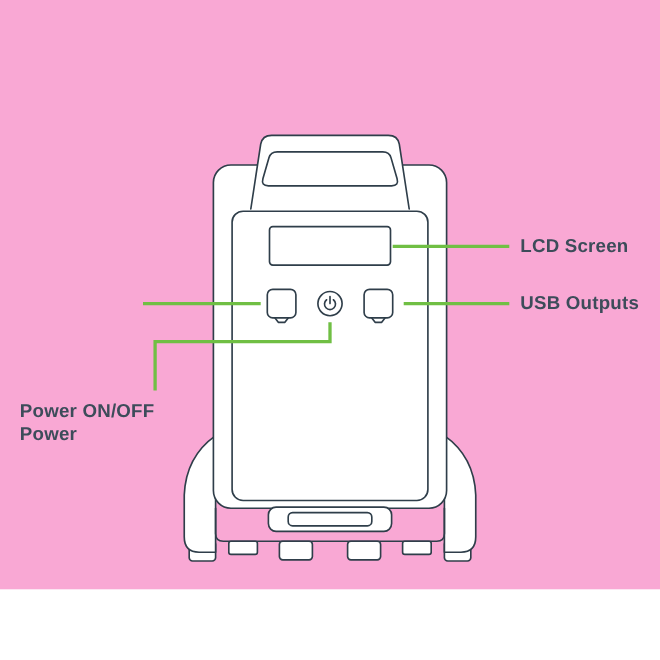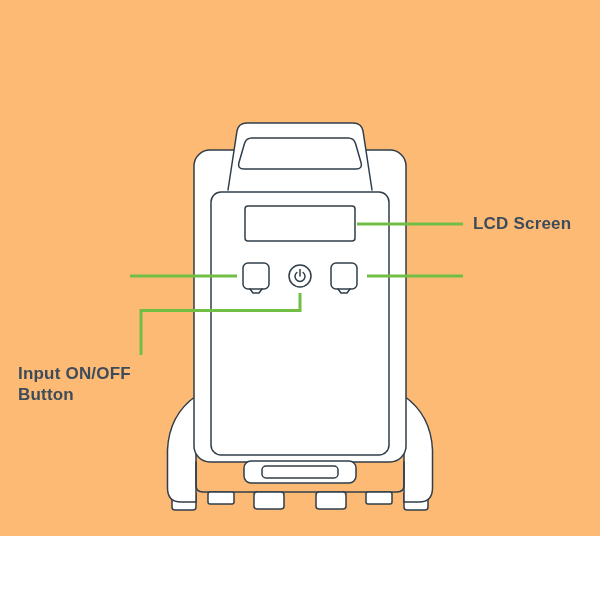--- a/index.html
+++ b/index.html
@@ -4,21 +4,21 @@
 <style>
   html, body {
     margin: 0;
     padding: 0;
     background: #ffffff;
   }
   .stage {
     position: relative;
     width: 600px;
     height: 536px;
-    background: #fdba74;
+    background: #f9a8d4;
     overflow: hidden;
     font-family: "Liberation Sans", sans-serif;
   }
   .stage svg {
     position: absolute;
     left: 0;
     top: 0;
   }
   .ink {
     fill: #ffffff;
@@ -97,17 +97,18 @@
     <g>
       <line class="green" x1="357" y1="224" x2="463" y2="224"></line>
       <line class="green" x1="367" y1="276" x2="463" y2="276"></line>
       <line class="green" x1="130" y1="276" x2="237" y2="276"></line>
       <polyline class="green" points="300,293 300,310.5 141,310.5 141,355"></polyline>
     </g>
   </svg>
 
   <div class="label" style="left:473px; top:213px;">LCD Screen</div>
 
+  <div class="label" style="left:473px; top:265px;">USB Outputs</div>
 
 
-  <div class="label" style="left:18px; top:363px; width:150px;">Input ON/OFF Button</div>
+  <div class="label" style="left:18px; top:363px; width:150px;">Power ON/OFF Power</div>
 
 </div>
 
 </body></html>

